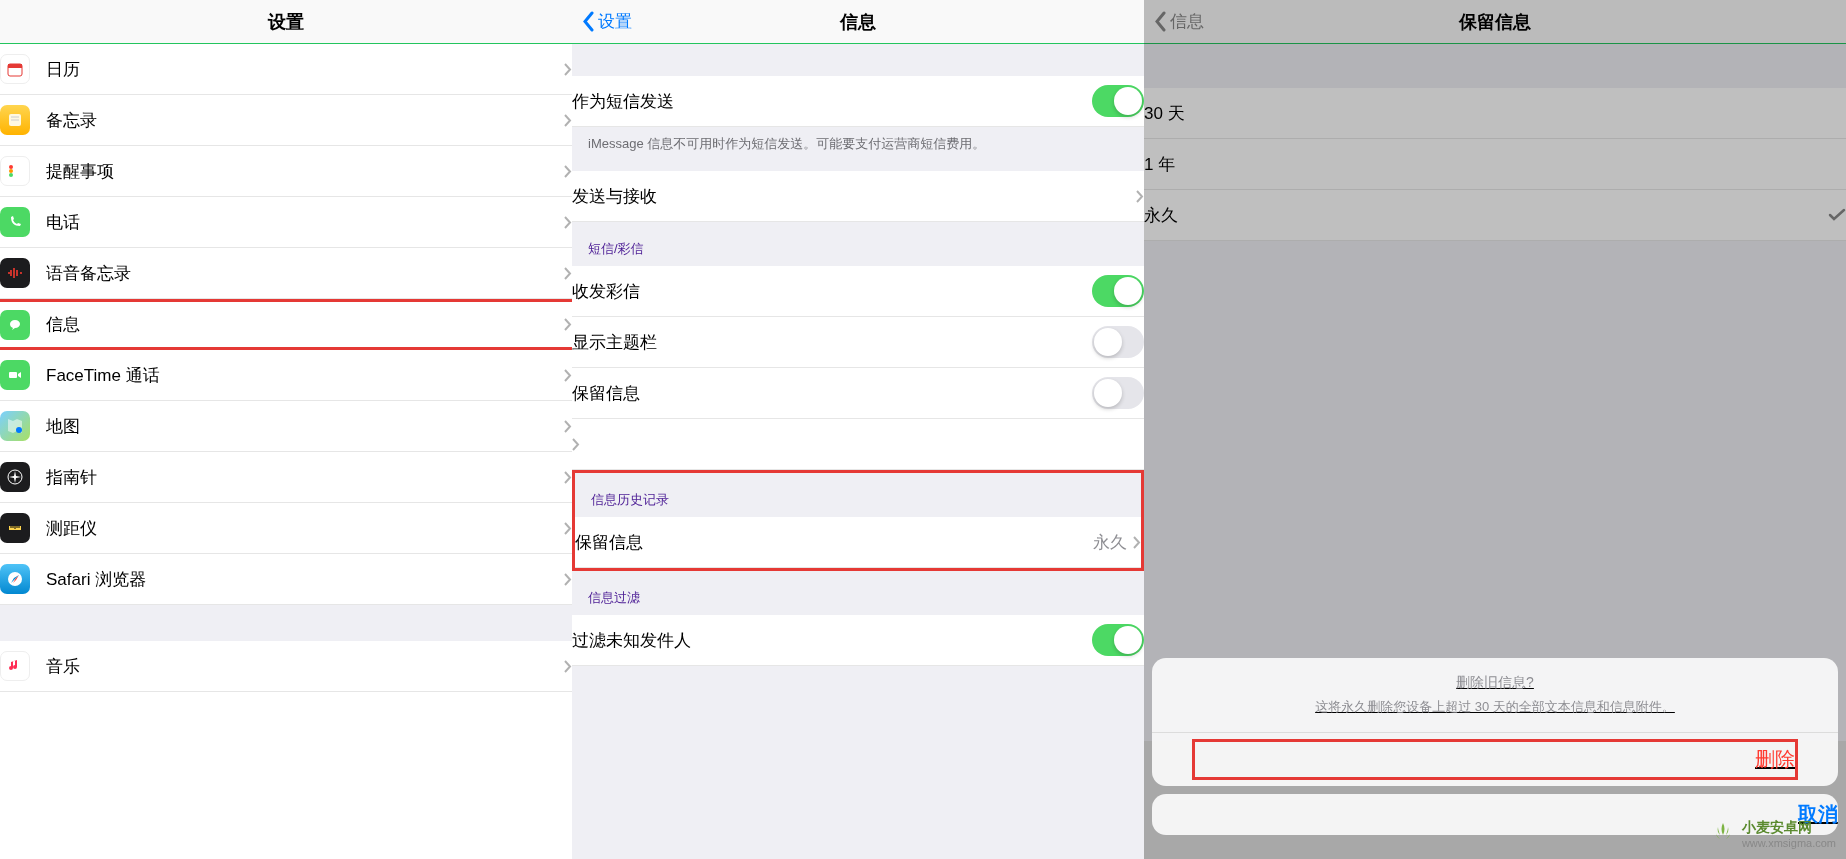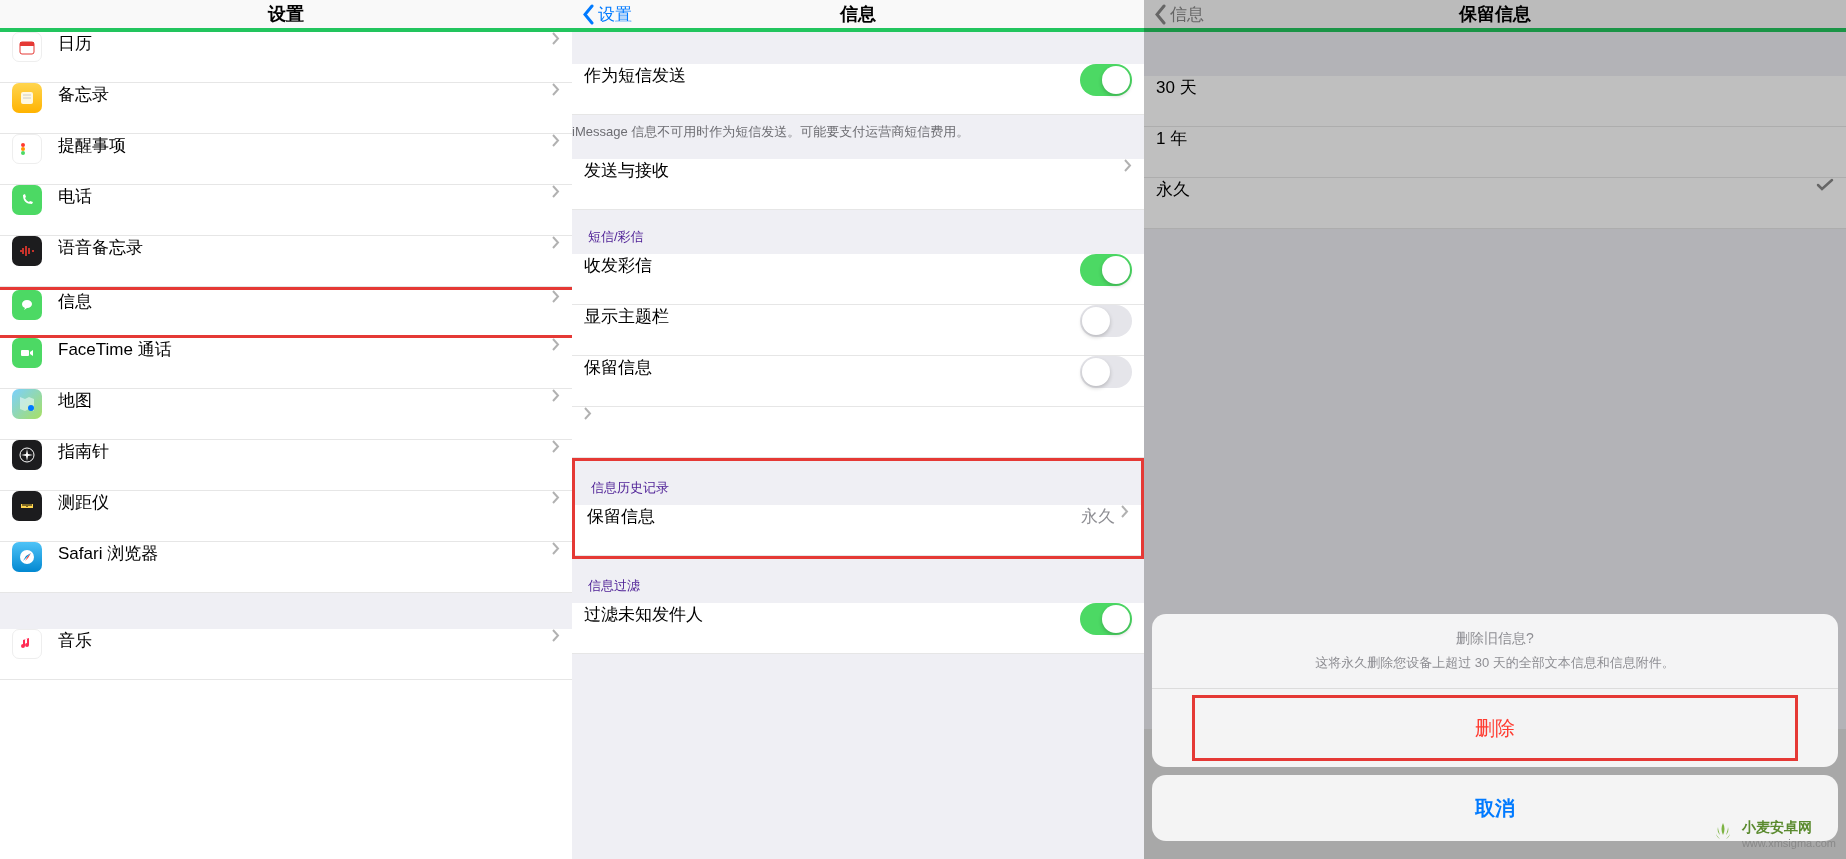--- a/index.html
+++ b/index.html
@@ -2,53 +2,53 @@
 <html><head>
   <meta charset="utf-8">
   <style>
     * { margin: 0; padding: 0; box-sizing: border-box; font-family: -apple-system, "PingFang SC", "Helvetica Neue", sans-serif; }
     body { background: #fff; display: flex; width: 1846px; height: 859px; overflow: hidden; }
     .screen { position: relative; background: #fff; }
     .screen1 { width: 572px; }
     .screen2 { width: 572px; background: #efeff4; }
     .screen3 { width: 702px; background: #a8a8a8; }
     
-    .navbar { height: 32px; display: flex; align-items: center; justify-content: center; position: relative; background: #f9f9f9; border-bottom: 4px solid #22c55e; }
+    .navbar { height: 44px; display: flex; align-items: center; justify-content: center; position: relative; background: #f9f9f9; border-bottom: 1px solid #22c55e; }
     .navbar-title { font-size: 18px; font-weight: 600; color: #000; }
     .back-btn { position: absolute; left: 10px; display: flex; align-items: center; color: #007aff; font-size: 17px; }
     .back-btn.gray { color: #888; }
     .chevron-back { width: 12px; height: 21px; margin-right: 4px; }
     
     .list { background: #fff; }
-    .row { display: flex; align-items: flex-start; padding: 0 12px; height: 51px; border-bottom: 1px solid #e6e6e6; background: #fff; position: relative; }
+    .row { display: flex; align-items: center; padding: 0 0; height: 51px; border-bottom: 1px solid #e6e6e6; background: #fff; position: relative; }
     .row-icon { width: 30px; height: 30px; border-radius: 7px; margin-right: 16px; flex-shrink: 0; display: flex; align-items: center; justify-content: center; }
     .row-label { font-size: 17px; color: #000; flex: 1; }
     .row-value { font-size: 17px; color: #8e8e93; margin-right: 6px; }
     .chevron-right { width: 8px; height: 13px; opacity: 0.3; }
     
     .section-header { padding: 18px 16px 8px; font-size: 13px; color: #4c1d95; background: #efeff4; }
-    .section-footer { padding: 8px 0 18px; font-size: 13px; color: #6d6d72; background: #efeff4; line-height: 1.4; }
+    .section-footer { padding: 8px 16px 18px; font-size: 13px; color: #6d6d72; background: #efeff4; line-height: 1.4; }
     
     .toggle { width: 52px; height: 32px; border-radius: 16px; position: relative; }
     .toggle.on { background: #4cd964; }
     .toggle.off { background: #e5e5ea; }
     .toggle-knob { width: 28px; height: 28px; border-radius: 14px; background: #fff; position: absolute; top: 2px; box-shadow: 0 2px 4px rgba(0,0,0,0.2); }
     .toggle.on .toggle-knob { right: 2px; }
     .toggle.off .toggle-knob { left: 2px; }
     
     .highlight-red { border: 3px solid #e53935; }
     
     .checkmark { width: 18px; height: 14px; }
     
-    .action-sheet { position: absolute; bottom: 10px; left: 8px; right: 8px; }
+    .action-sheet { position: absolute; bottom: 16px; left: 8px; right: 8px; text-decoration: underline; }
     .sheet-card { background: rgba(248,248,248,0.95); border-radius: 14px; overflow: hidden; margin-bottom: 8px; }
     .sheet-header { padding: 16px 20px; text-align: center; border-bottom: 1px solid #dcdcdc; }
     .sheet-title { font-size: 14px; color: #8e8e93; margin-bottom: 6px; }
     .sheet-msg { font-size: 13px; color: #8e8e93; line-height: 1.4; }
-    .sheet-btn { height: 66px; display: flex; align-items: center; justify-content: center; font-size: 20px; }
+    .sheet-btn { height: 41px; display: flex; align-items: center; justify-content: flex-end; font-size: 20px; }
     .sheet-btn.delete { color: #ff3b30; }
     .sheet-btn.cancel { color: #007aff; font-weight: 600; }
     
     .dimmed-list { filter: brightness(0.75); }
     
     .watermark { position: absolute; bottom: 10px; right: 10px; display: flex; align-items: center; gap: 6px; }
     .watermark-text { font-size: 14px; font-weight: bold; color: #5a8a2e; }
     .watermark-sub { font-size: 11px; color: #888; }
     .watermark-logo { width: 26px; height: 26px; }
     

